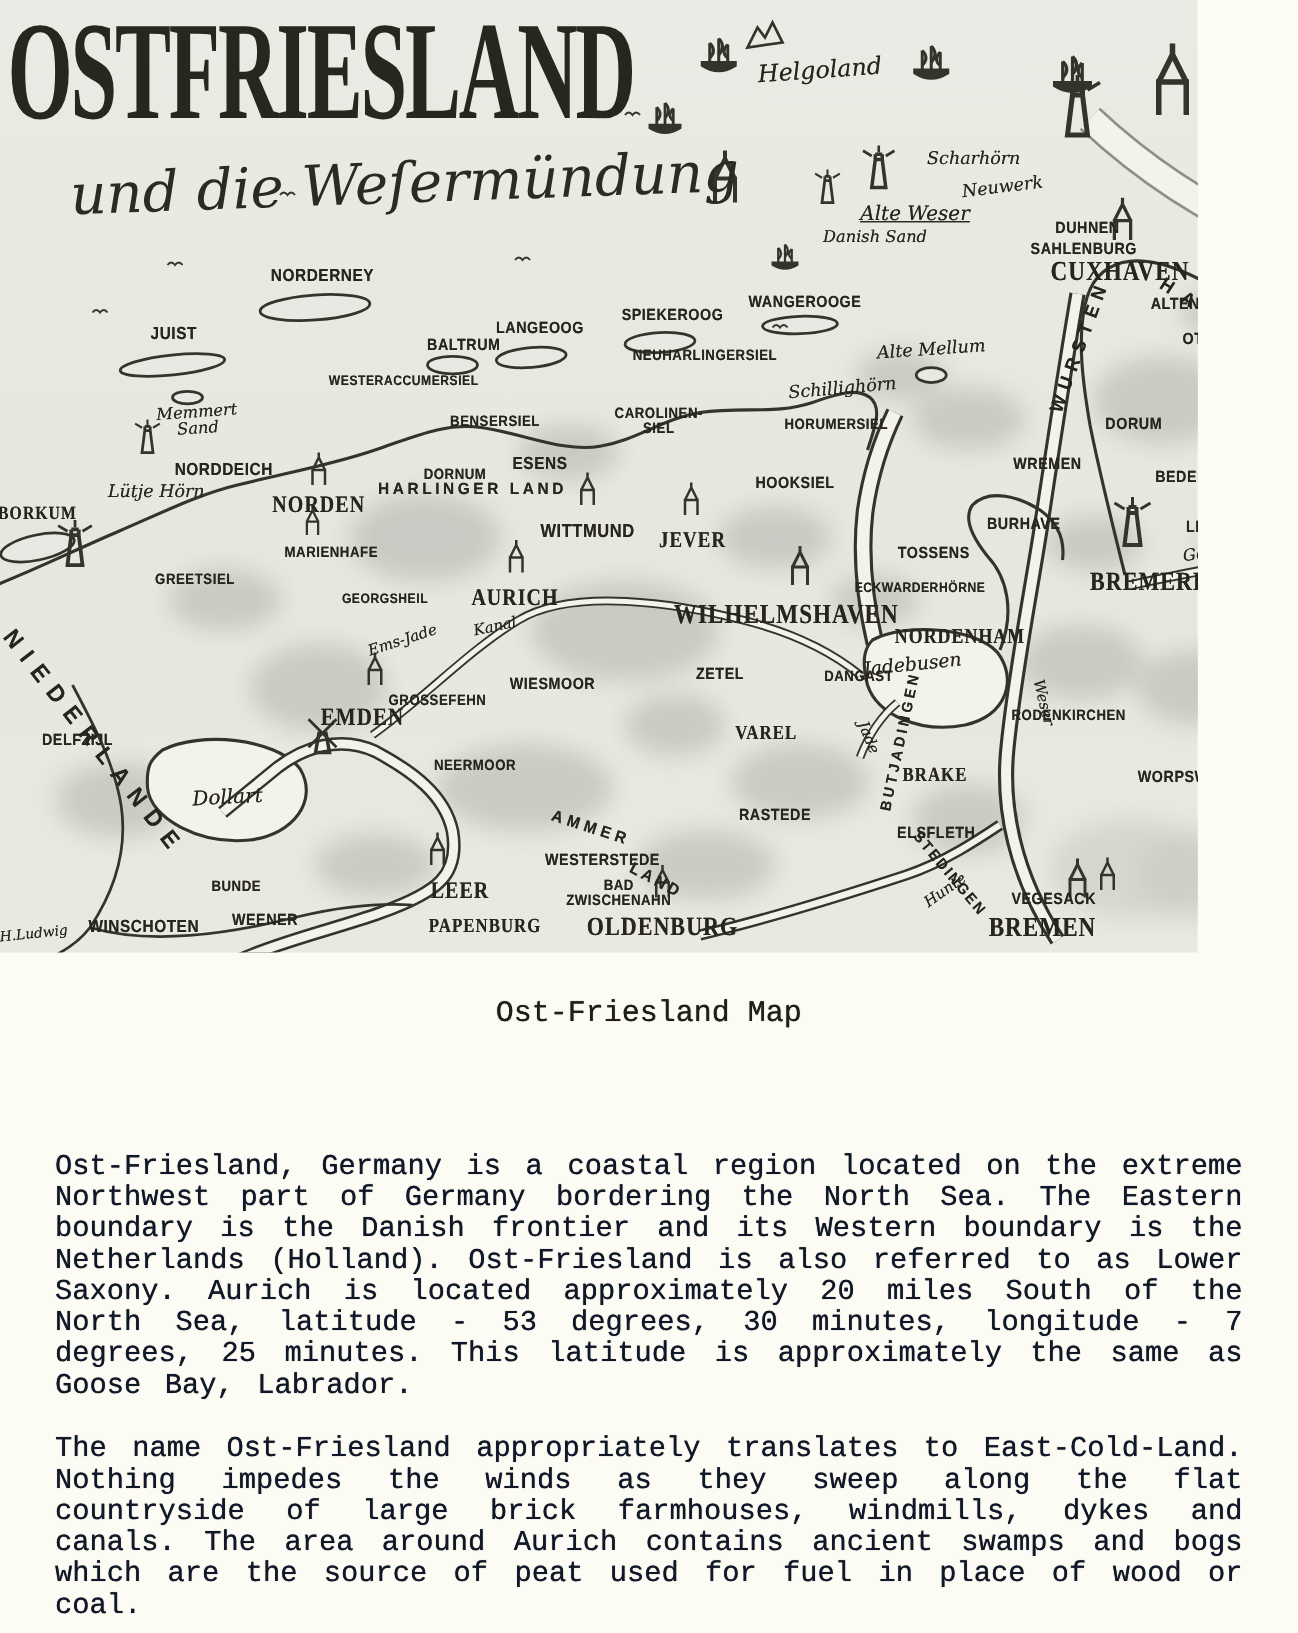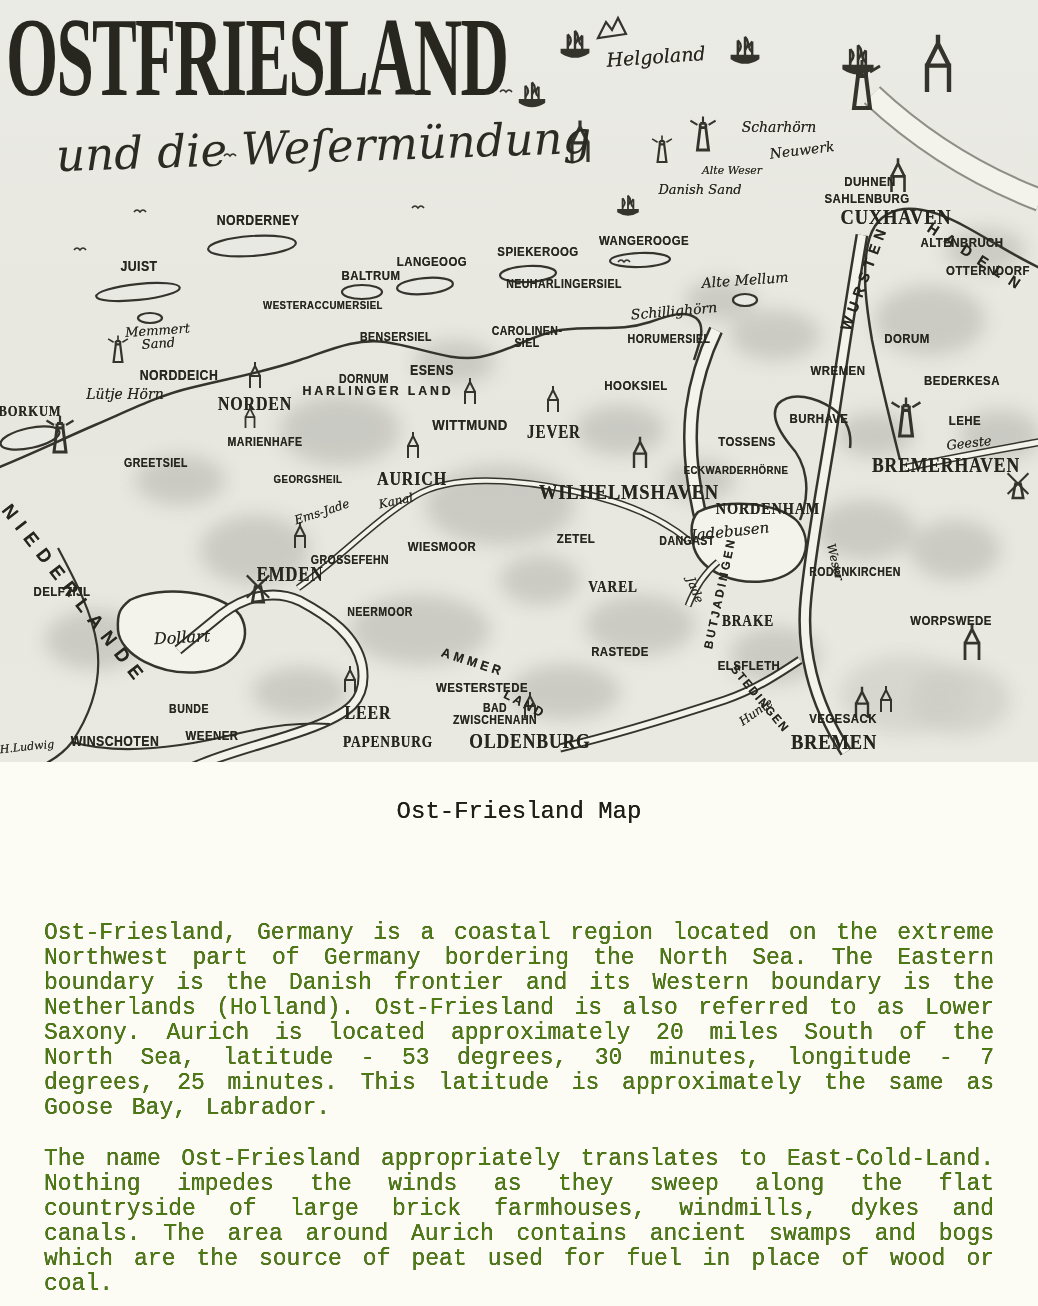--- a/index.html
+++ b/index.html
@@ -3,21 +3,21 @@
 <meta charset="utf-8">
 <style>
   html,body{margin:0;padding:0;}
   body{
     width:1038px;height:1306px;
     background:var(--page-bg,#fcfbf4);
     font-family:"Liberation Sans",sans-serif;
     color:#23221d;overflow:hidden;
   }
   .map{
-    position:relative;width:1038px;height:762px;
+    position:relative;width:958px;height:762px;
     background:linear-gradient(180deg,#ebebe5 0%,#e7e7e0 55%,#e9e9e2 100%);
     overflow:hidden;
   }
   .map svg{position:absolute;left:0;top:0;}
   .map-title{
     position:absolute;left:6px;top:6px;
     font-family:"Liberation Serif",serif;font-weight:700;
     font-size:112px;line-height:.92;letter-spacing:-3px;
     transform:scaleX(.6);transform-origin:left top;
     color:#28271f;white-space:nowrap;
@@ -40,21 +40,21 @@
   .region{font-family:"Liberation Sans",sans-serif;font-weight:700;--sx:.95;}
   .caption{
     margin-top:36px;text-align:center;
     font-family:"Liberation Mono","DejaVu Sans Mono",monospace;
     font-size:24px;color:#1f1e19;text-shadow:0 0 .6px #1f1e19;
   }
   .bodytext{
     margin:96px 44px 0 44px;
     font-family:"Liberation Mono","DejaVu Sans Mono",monospace;
     font-size:23px;line-height:25px;word-spacing:5px;
-    text-align:justify;color:#4d7c0f;text-shadow:0 0 .6px #1f1e19;
+    text-align:justify;color:#0f172a;text-shadow:0 0 .6px #1f1e19;
   }
   .bodytext p{margin:0;}
   .bodytext p + p{margin-top:26px;}
 </style>
 </head>
 <body style="--page-bg: #fcfbf4;">
 
 <div class="map">
   <svg width="1038" height="762" viewBox="0 0 1038 762" aria-hidden="true">
     <defs>
@@ -210,21 +210,21 @@
       <use href="#wm" transform="translate(1018,498) scale(1.3)"></use>
     </g>
   </svg>
 
   <div class="map-title">OSTFRIESLAND</div>
   <div class="map-subtitle">und die Weſermündung</div>
   <div>
       <div class="lbl script" style="left: 656px; top: 57px; font-size: 19px; --rot: -4deg;">Helgoland</div>
       <div class="lbl script" style="left: 779px; top: 127px; font-size: 14px;">Scharhörn</div>
       <div class="lbl script" style="left: 802px; top: 150px; font-size: 14px; --rot: -7deg;">Neuwerk</div>
-      <div class="lbl script" style="left: 732px; top: 171px; font-size: 11px;">Alte Weser</div>
+      <div class="lbl script" style="left: 732px; top: 171px; font-size: 16px; text-decoration: underline;">Alte Weser</div>
       <div class="lbl script" style="left: 700px; top: 190px; font-size: 13px;">Danish Sand</div>
       <div class="lbl town" style="left: 870px; top: 182px; font-size: 13px;">DUHNEN</div>
       <div class="lbl town" style="left: 867px; top: 199px; font-size: 13px;">SAHLENBURG</div>
       <div class="lbl big" style="left: 896px; top: 217px; font-size: 22px;">CUXHAVEN</div>
       <div class="lbl town" style="left: 962px; top: 243px; font-size: 13px;">ALTENBRUCH</div>
       <div class="lbl town" style="left: 988px; top: 271px; font-size: 13px;">OTTERNDORF</div>
       <div class="lbl region" style="left: 978px; top: 258px; font-size: 15px; --rot: 33deg; letter-spacing: 10px;">HADELN</div>
       <div class="lbl region" style="left: 864px; top: 277px; font-size: 15px; --rot: -70deg; letter-spacing: 6px;">WURSTEN</div>
       <div class="lbl town" style="left: 258px; top: 220px; font-size: 14px;">NORDERNEY</div>
       <div class="lbl town" style="left: 139px; top: 266px; font-size: 14px;">JUIST</div>

